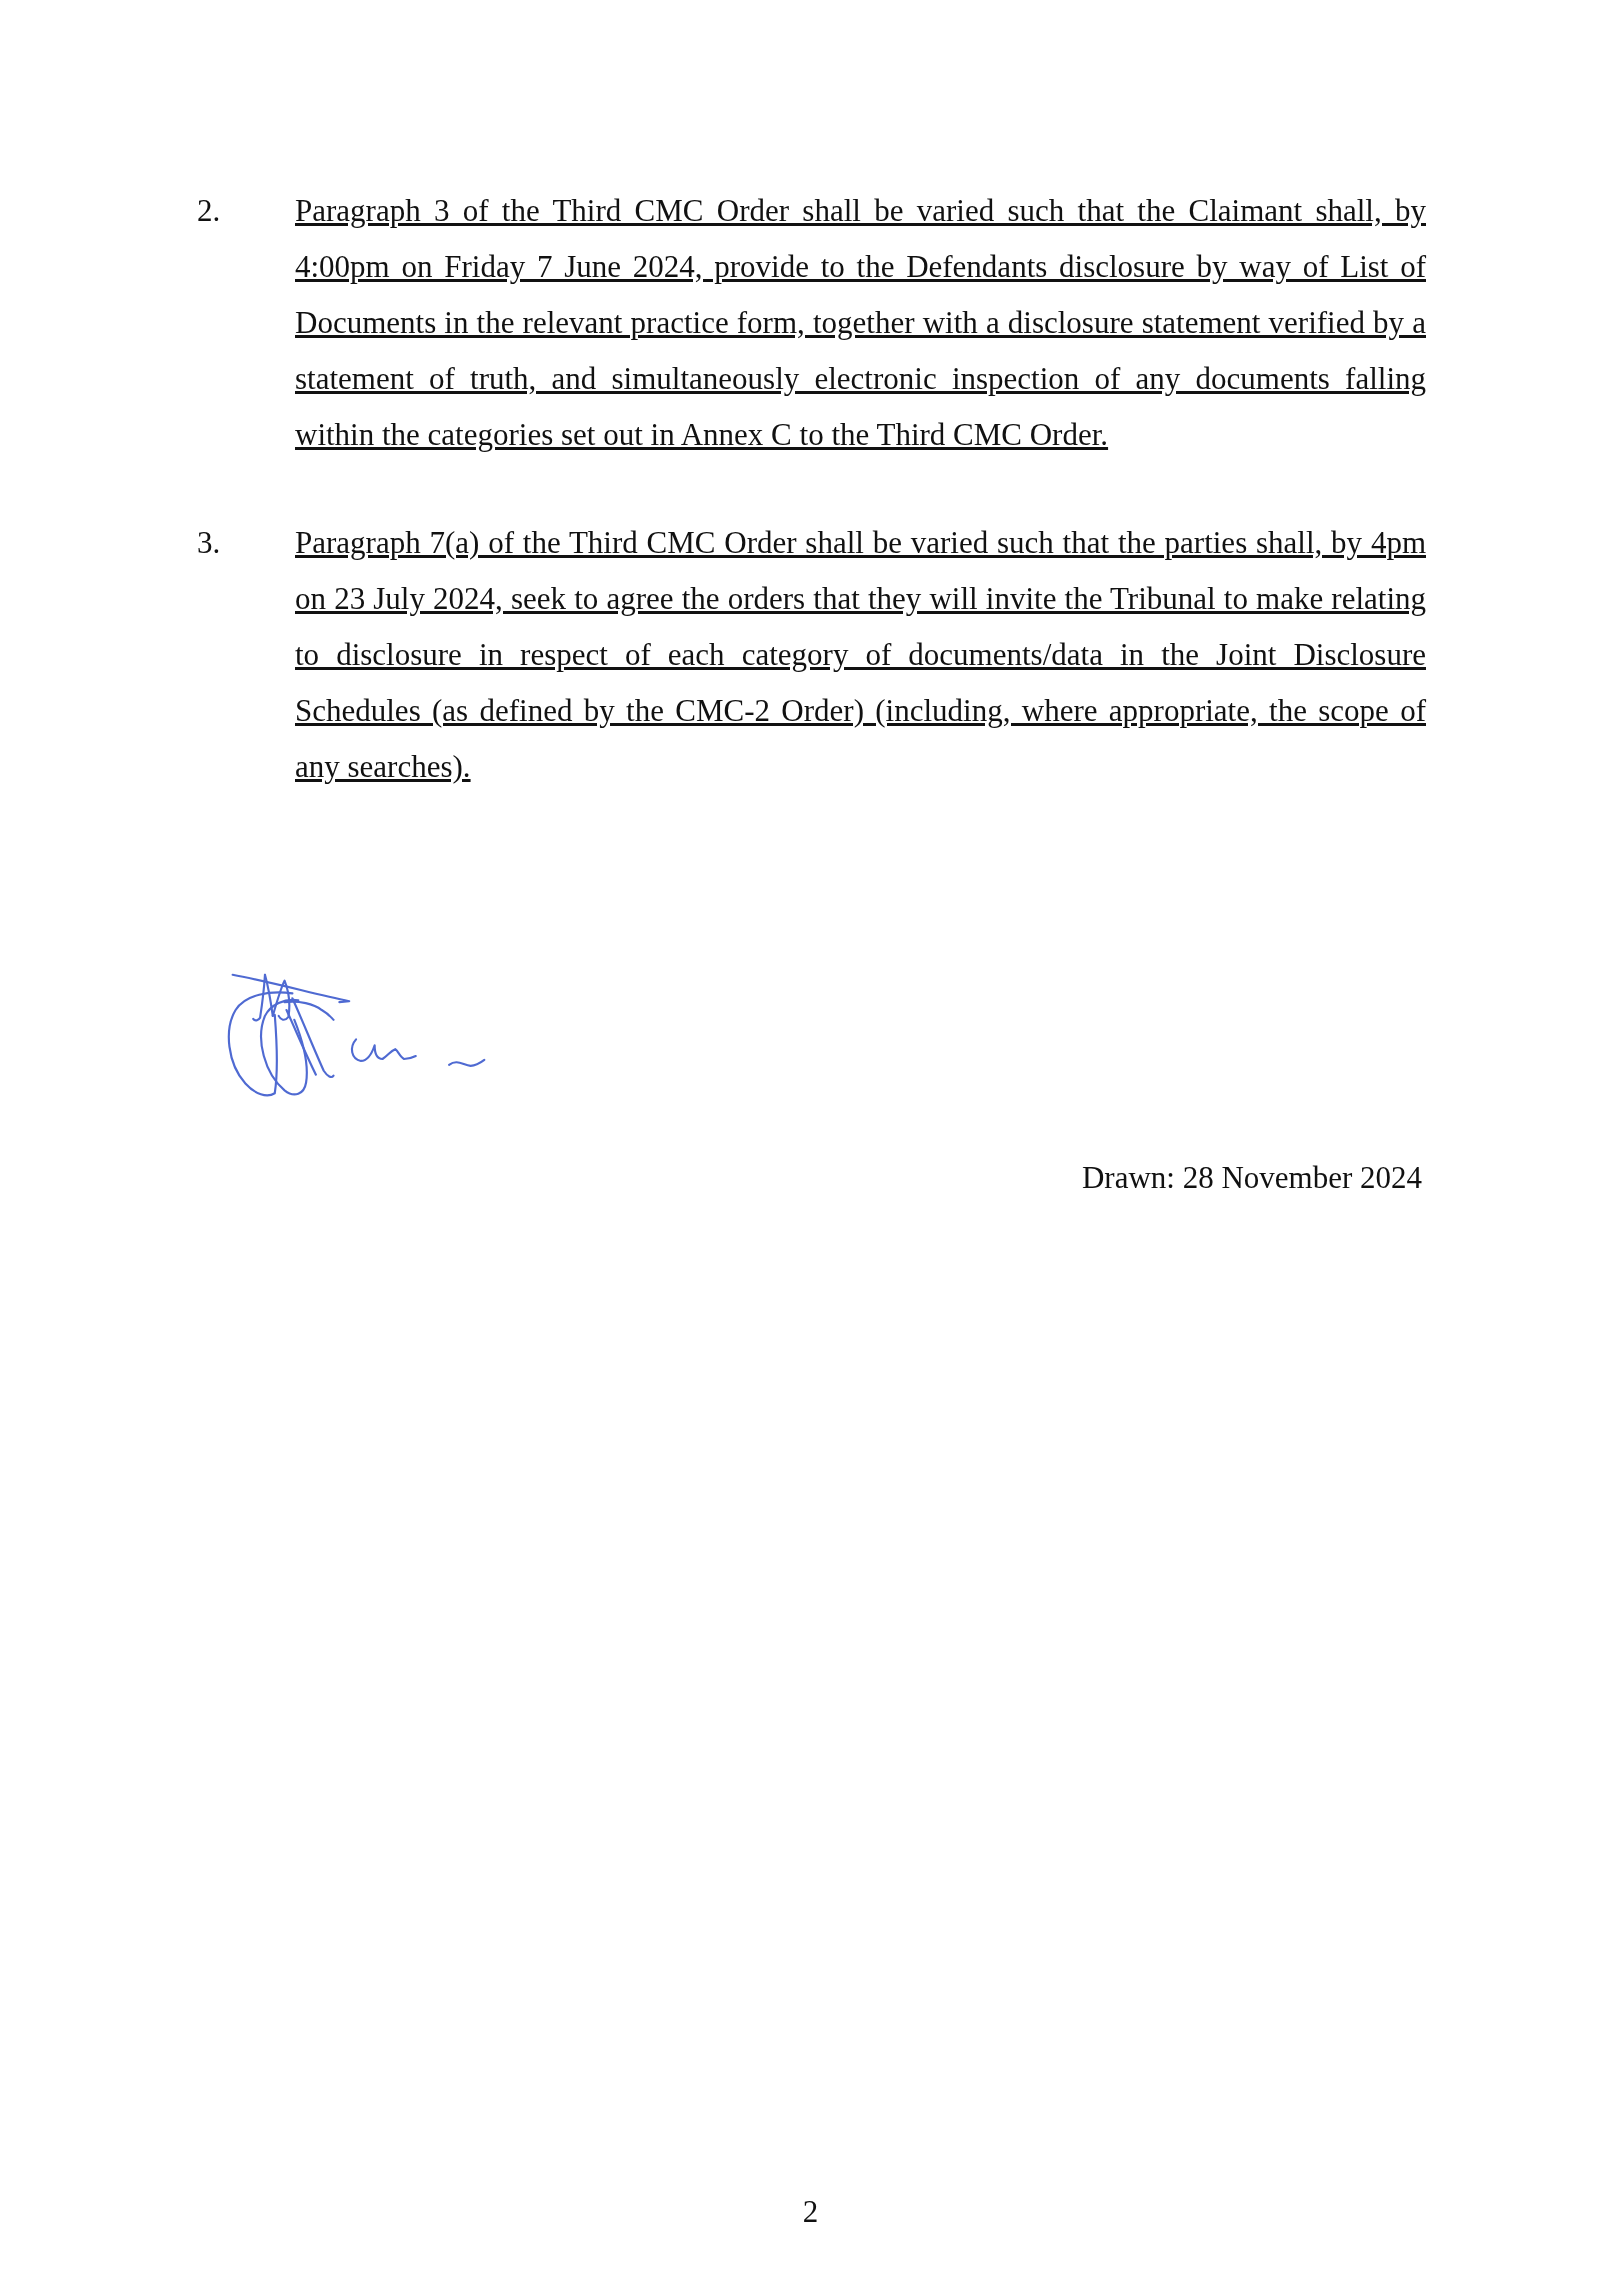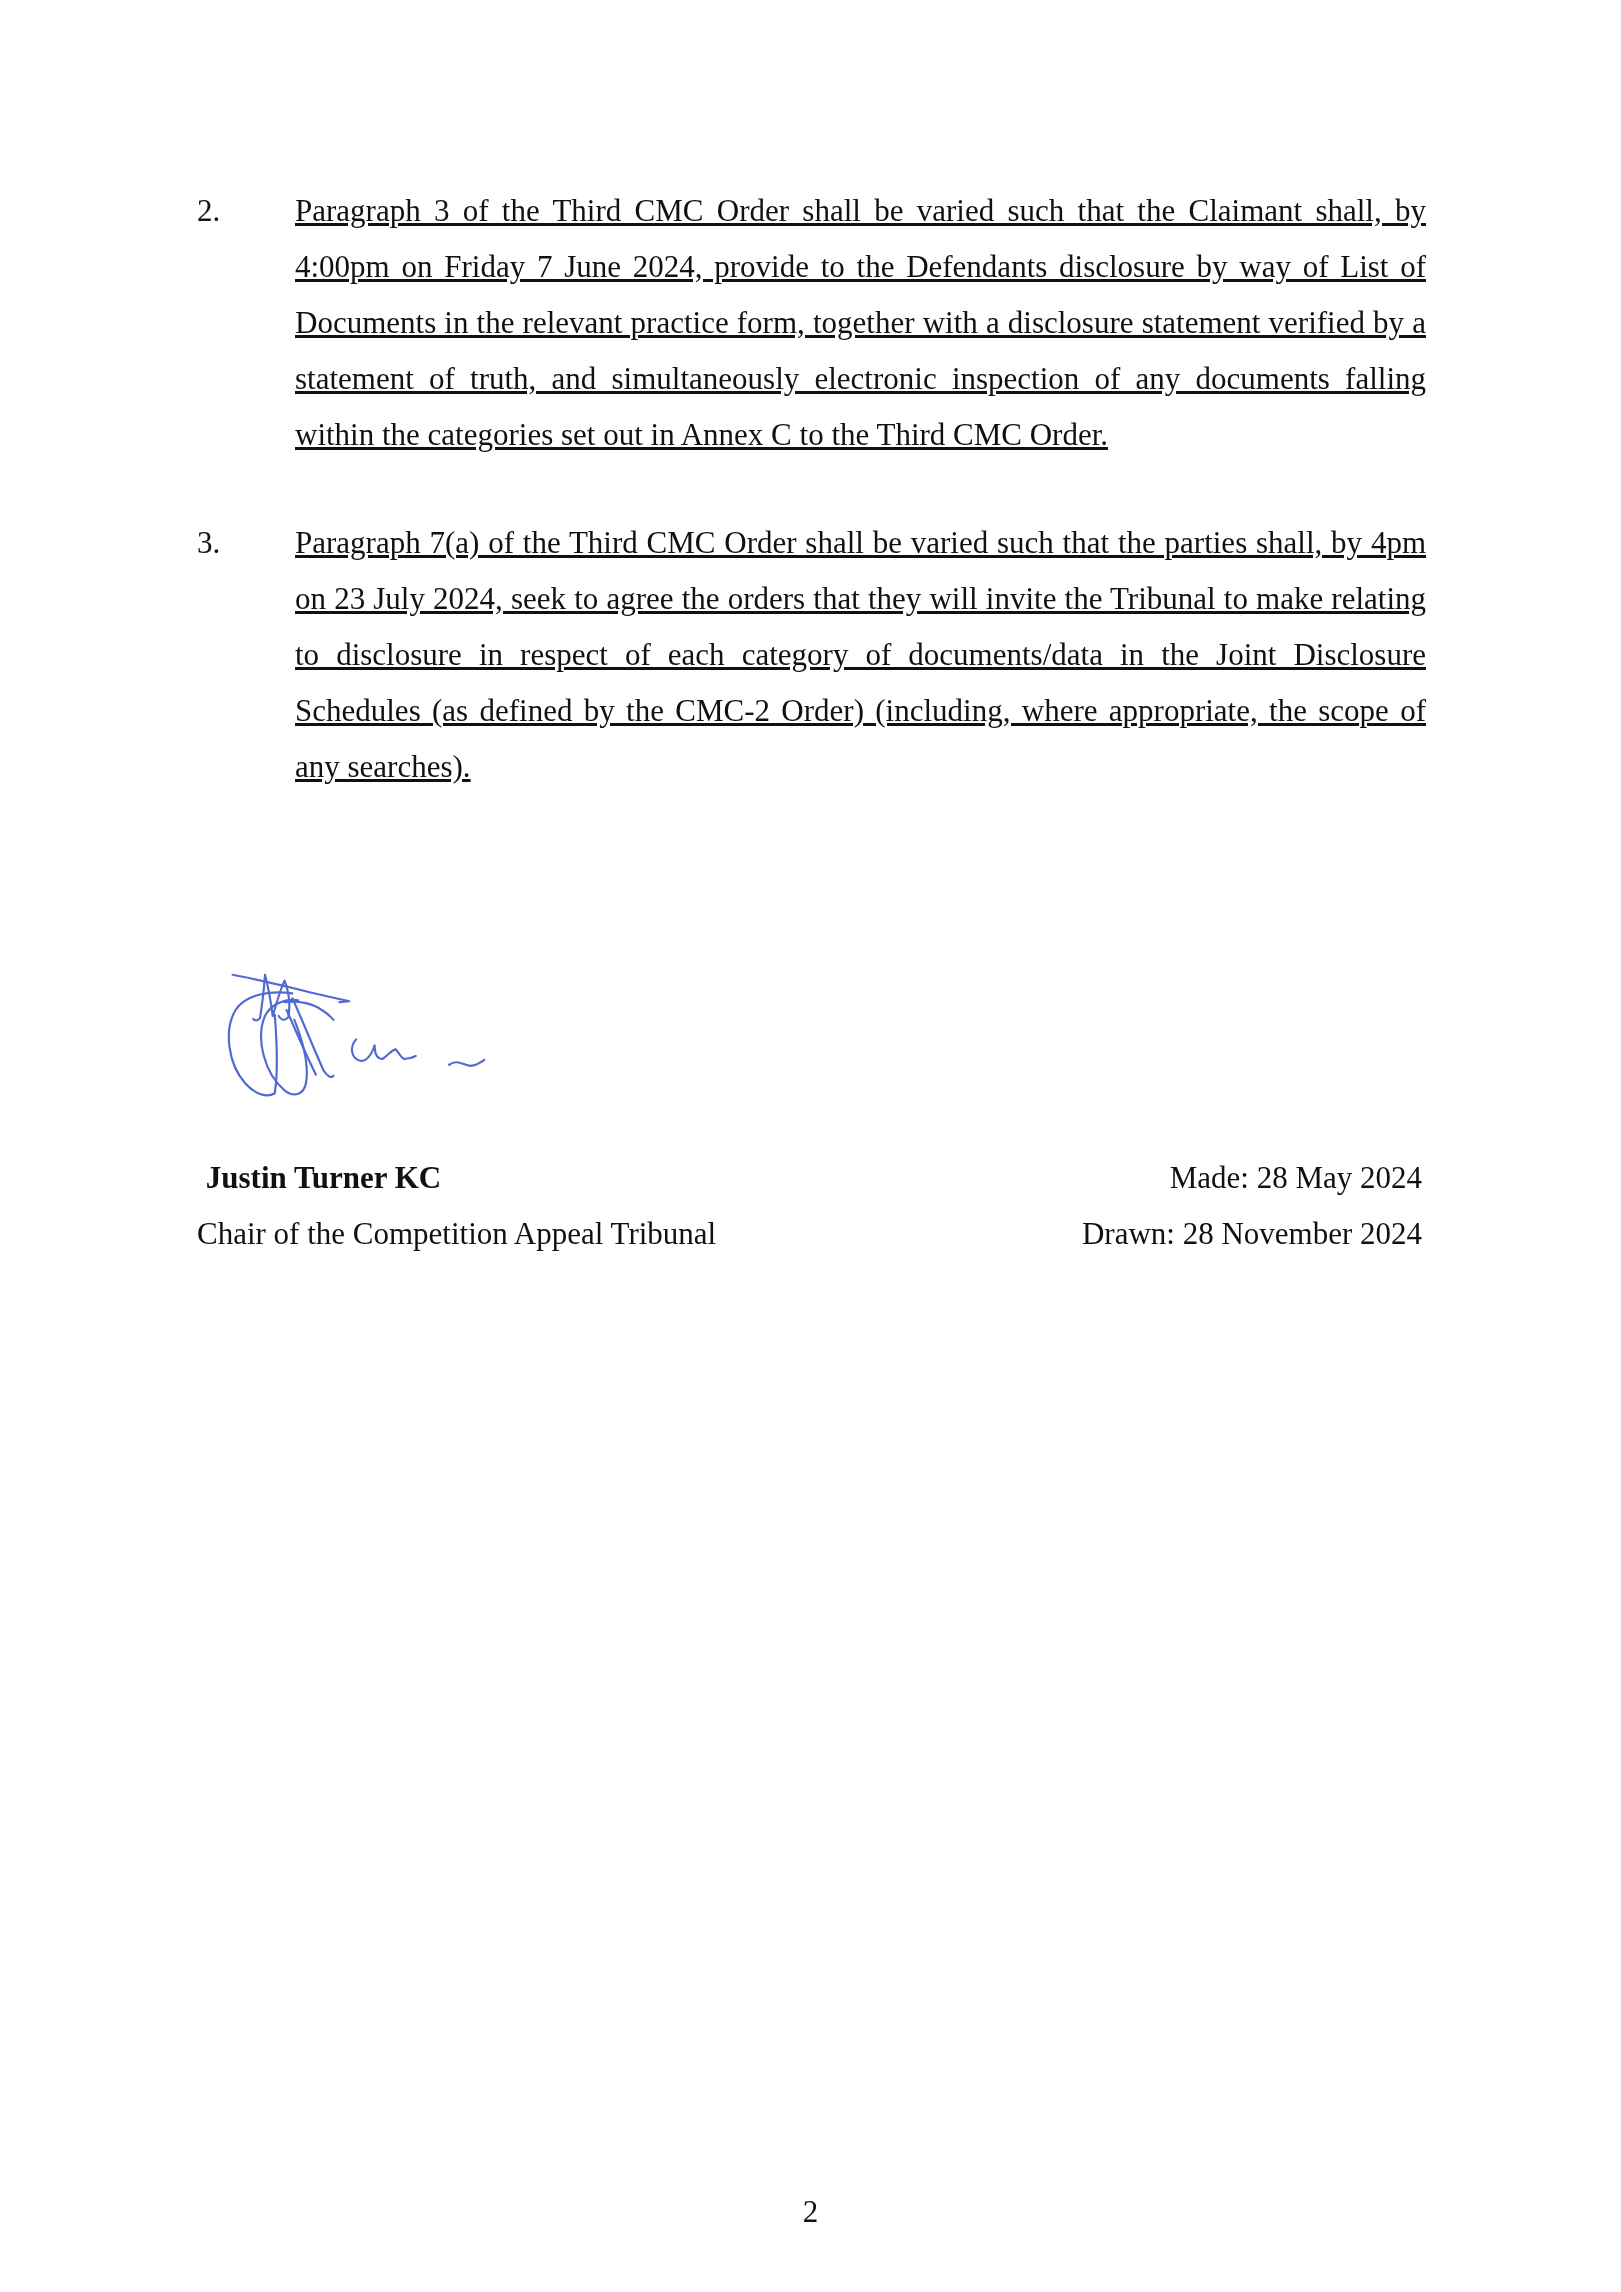--- a/index.html
+++ b/index.html
@@ -127,26 +127,21 @@
 
       <path d="M78 38 C88 60 100 90 110 112 C114 118 118 120 120 117"></path>
       <path d="M72 50 C82 72 92 96 102 116"></path>
 
       <path d="M143 80 C136 88 138 100 148 102 C156 102 160 92 162 86 C162 94 164 100 170 100 C176 96 178 92 183 90 C186 92 188 98 192 100 C196 100 200 99 204 97"></path>
 
       <path d="M238 106 C246 100 252 106 260 107 C266 107 270 104 274 101"></path>
     </svg>
   </div>
 
-  <div class="sig-block-left">
-    <span class="signatory-name">Justin Turner KC</span>
-    <span class="signatory-title">Chair of the Competition Appeal Tribunal</span>
-  </div>
 
   <div class="sig-block-right">
-    <span>Made: 28 May 2024</span>
     <span>Drawn: 28 November 2024</span>
   </div>
 
   <div class="page-number">2</div>
 
 </div>
 
 
 </body></html>

